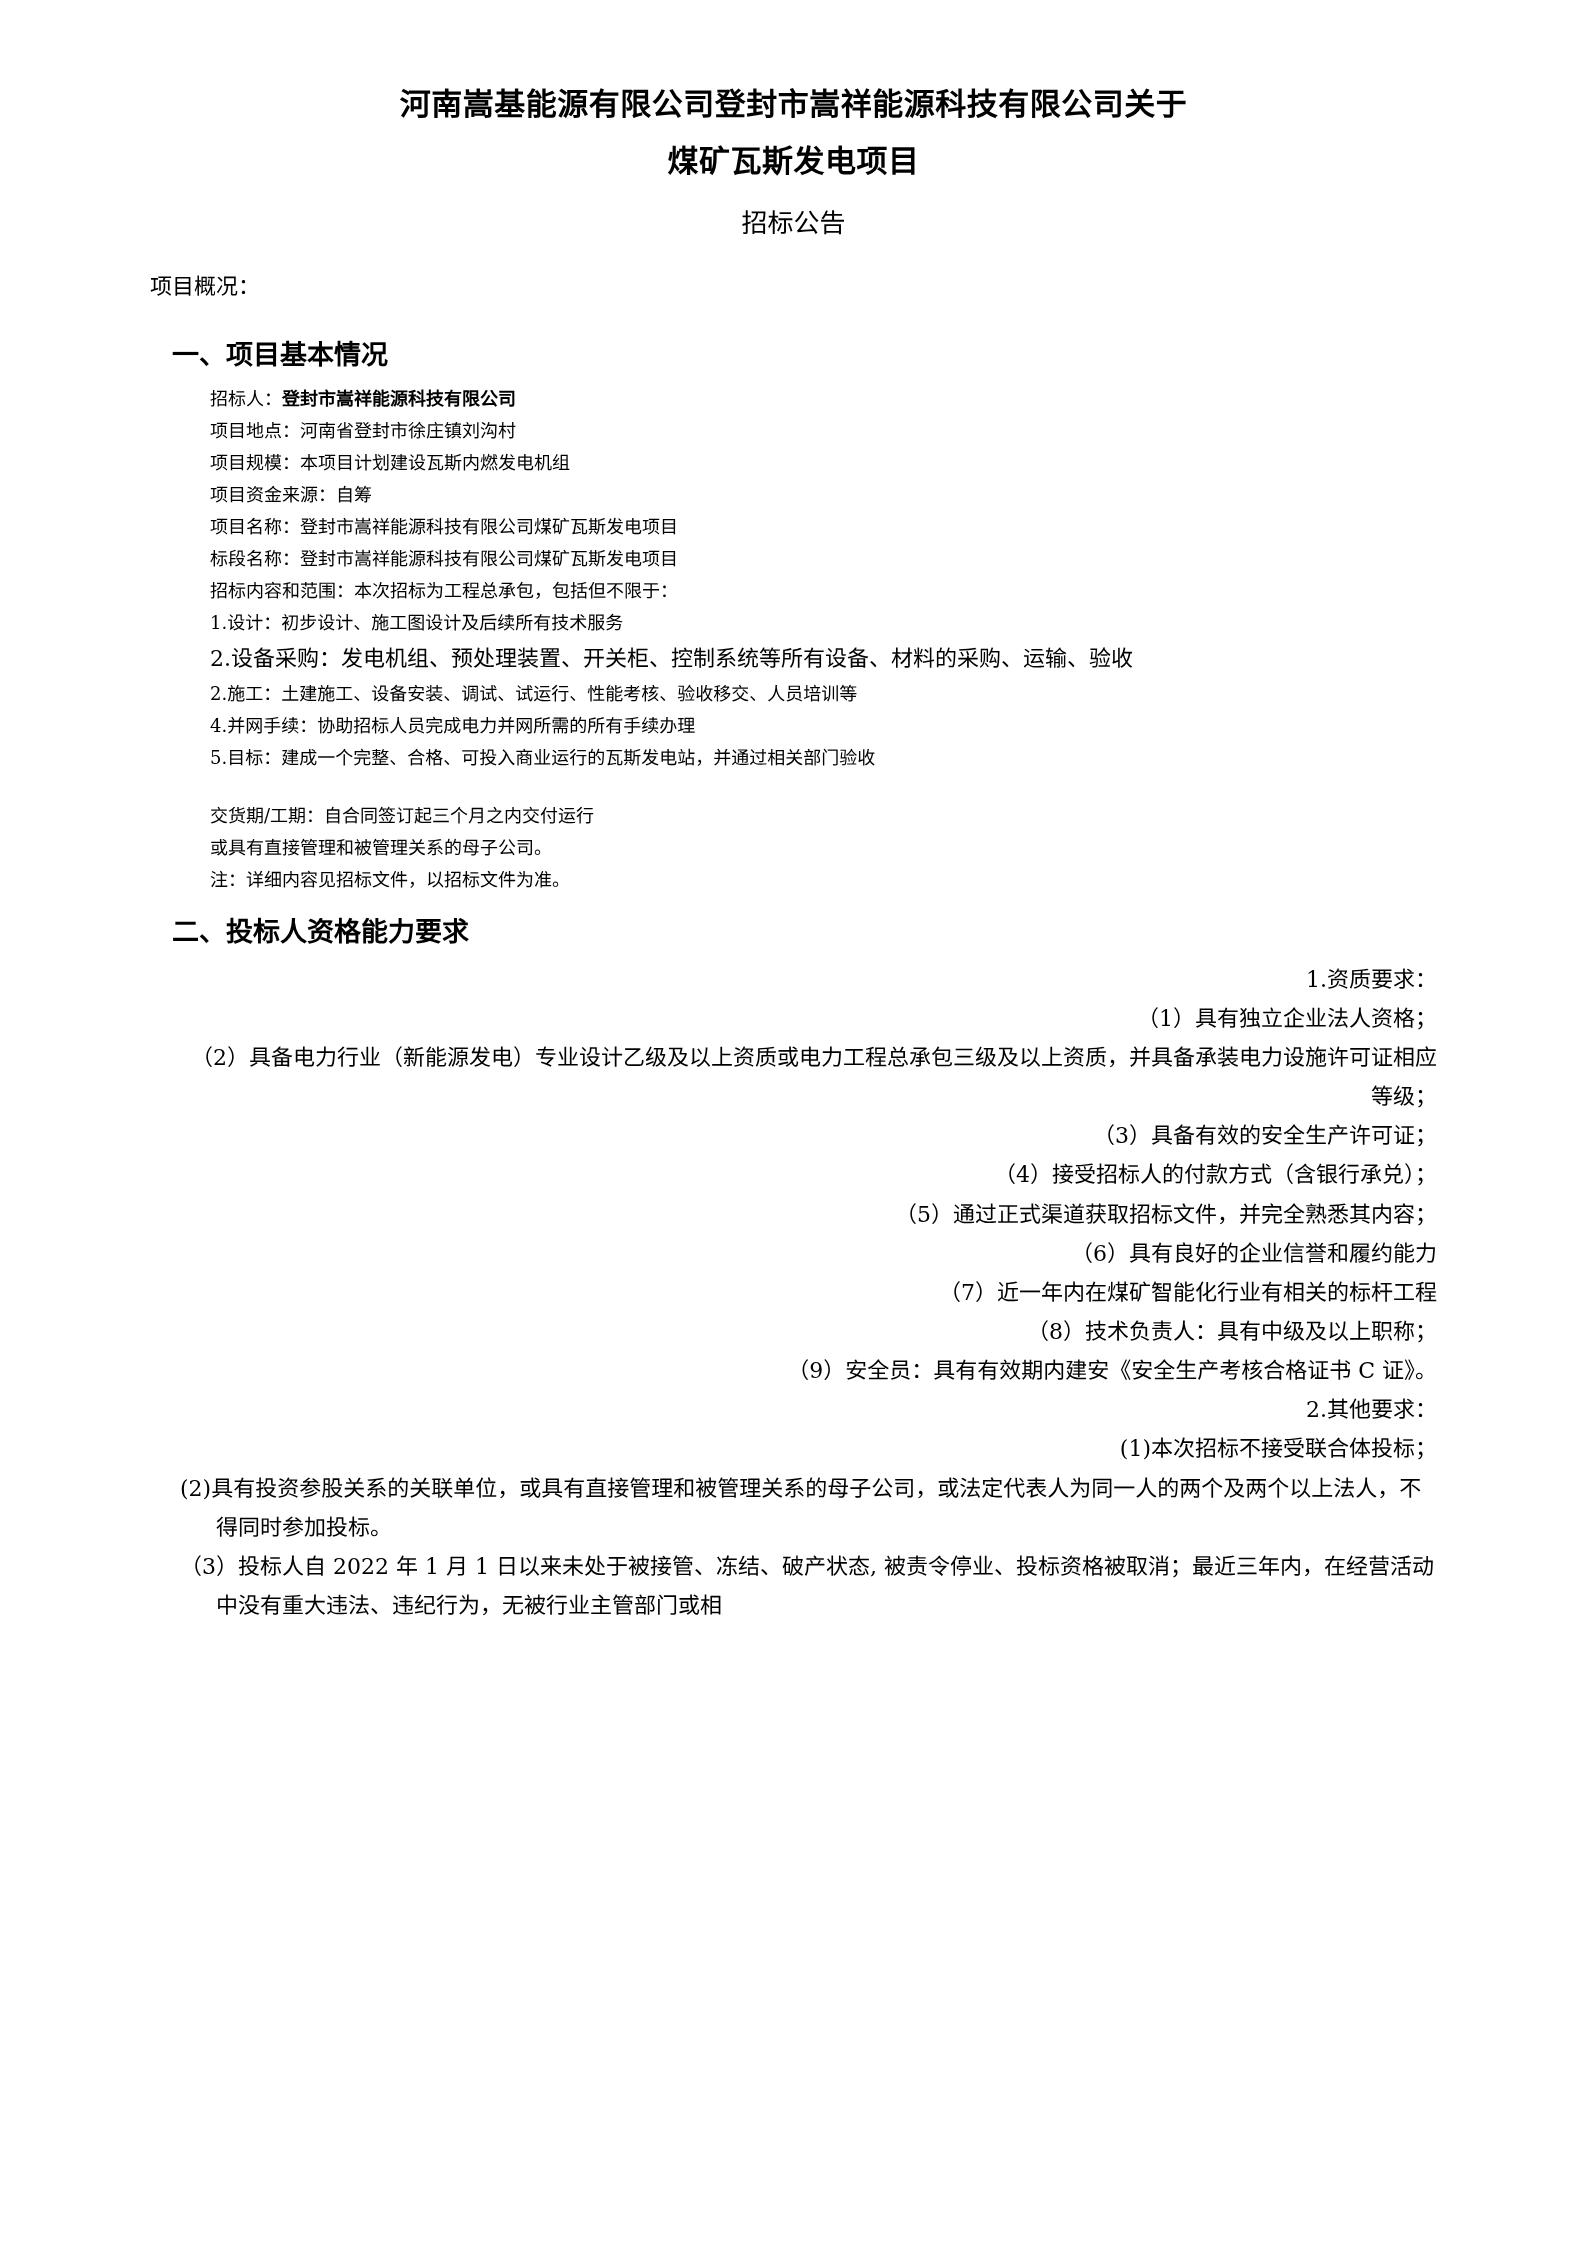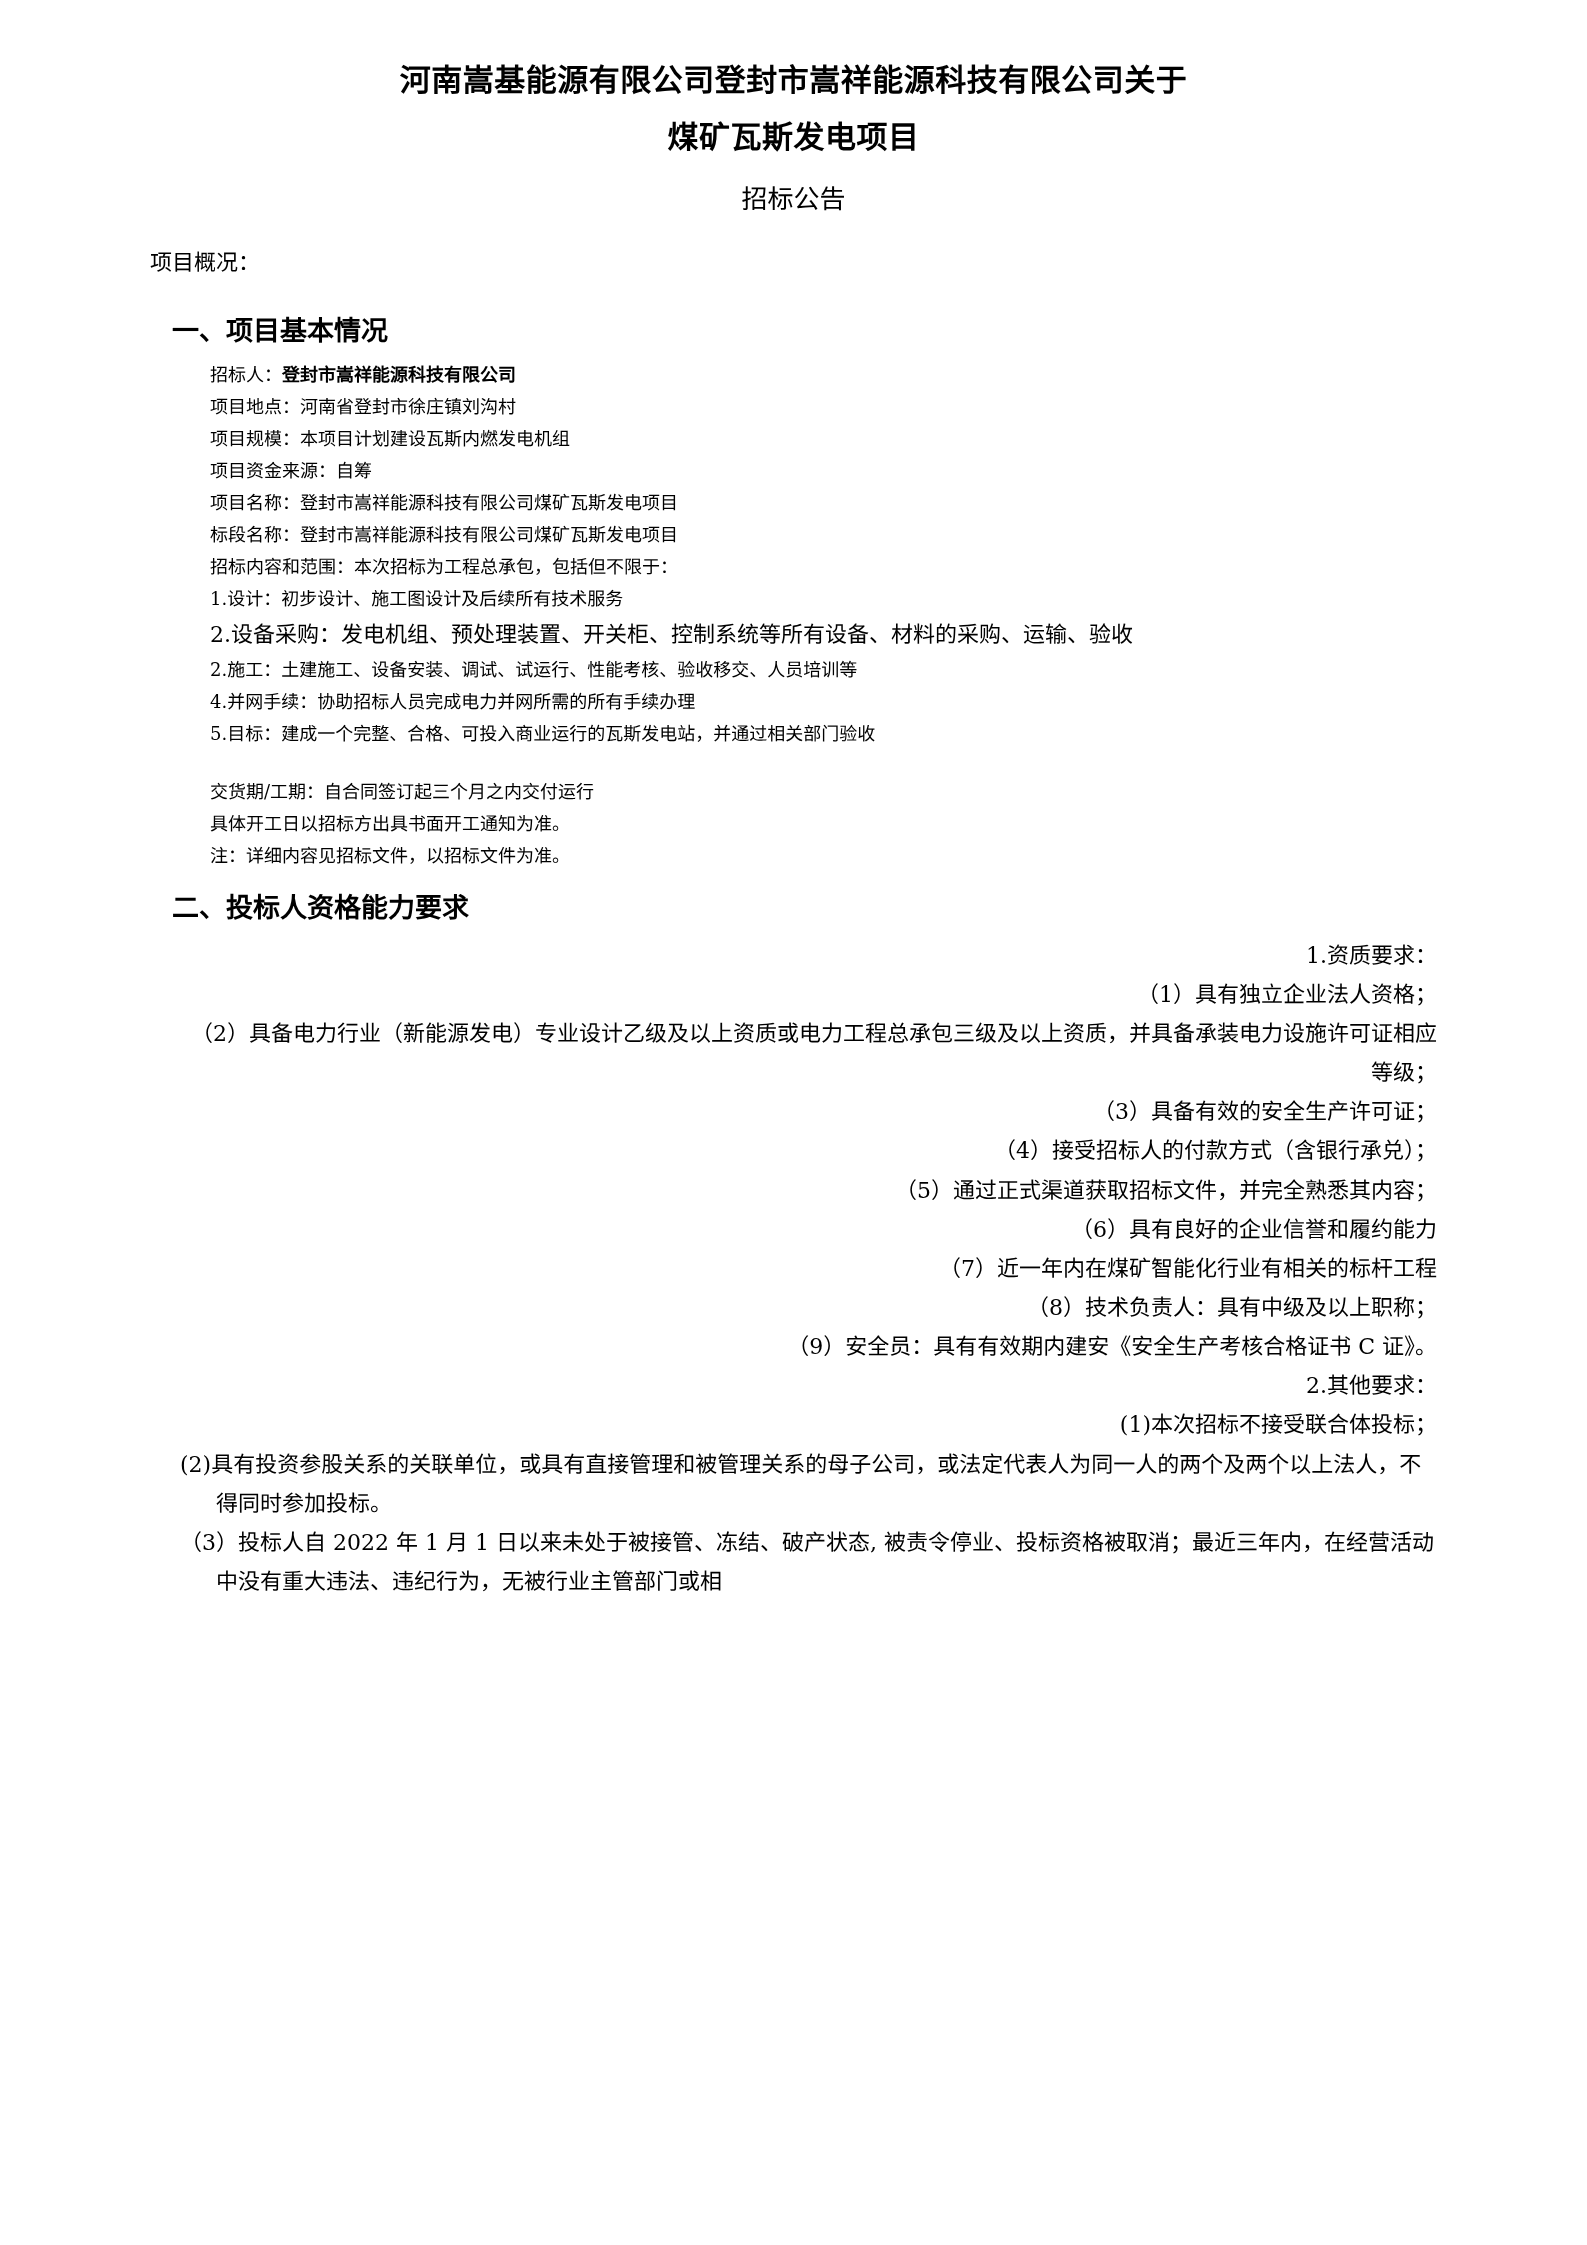--- a/index.html
+++ b/index.html
@@ -12,21 +12,21 @@
     height: 2245px;
     font-family: "DejaVu Serif", "Liberation Serif", serif;
     color: #000000;
     position: relative;
     overflow: hidden;
   }
   .page {
     box-sizing: border-box;
     width: 1587px;
     min-height: 2245px;
-    padding: 52px 150px 80px 150px;
+    padding: 76px 150px 80px 150px;
     background: #ffffff;
   }
   .title-line {
     text-align: center;
     font-size: 31px;
     font-weight: bold;
     line-height: 1.85;
     letter-spacing: 0.5px;
   }
   .subtitle {
@@ -135,21 +135,21 @@
       </span>
     </span>
   </div>
   <div class="indent1">2.施工：土建施工、设备安装、调试、试运行、性能考核、验收移交、人员培训等</div>
   <div class="indent1">4.并网手续：协助招标人员完成电力并网所需的所有手续办理</div>
   <div class="indent1">5.目标：建成一个完整、合格、可投入商业运行的瓦斯发电站，并通过相关部门验收</div>
 
   <div class="spacer"></div>
 
   <div class="indent1">交货期/工期：自合同签订起三个月之内交付运行</div>
-  <div class="indent1">具体开工日以招标方出具书面开工通知为准。</div>
+  <div class="indent1">或具有直接管理和被管理关系的母子公司。</div>
   <div class="indent1">注：详细内容见招标文件，以招标文件为准。</div>
 
   <div class="section-heading tight">二、投标人资格能力要求</div>
 
   <div class="indent-2">1.资质要求：</div>
   <div class="flush">（1）具有独立企业法人资格；</div>
   <div class="flush">（2）具备电力行业（新能源发电）专业设计乙级及以上资质或电力工程总承包三级及以上资质，并具备承装电力设施许可证相应等级；</div>
   <div class="flush">（3）具备有效的安全生产许可证；</div>
   <div class="flush">（4）接受招标人的付款方式（含银行承兑）；</div>
   <div class="flush">（5）通过正式渠道获取招标文件，并完全熟悉其内容；</div>

